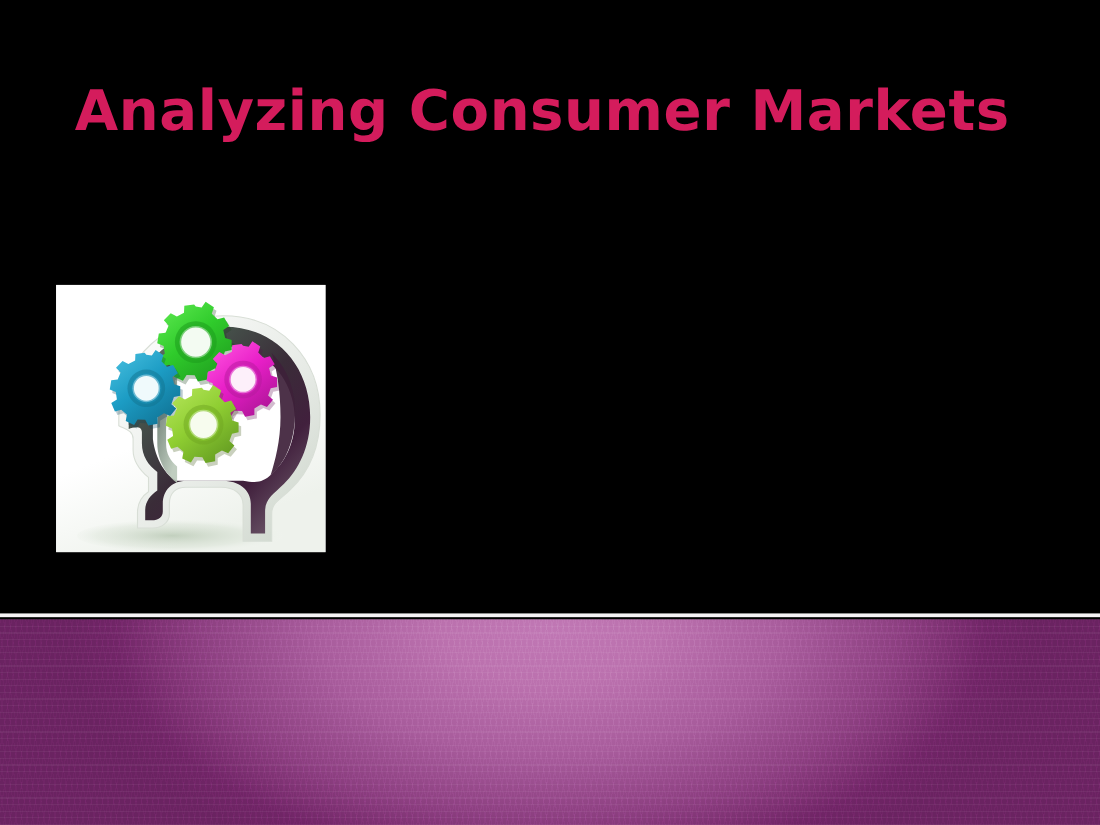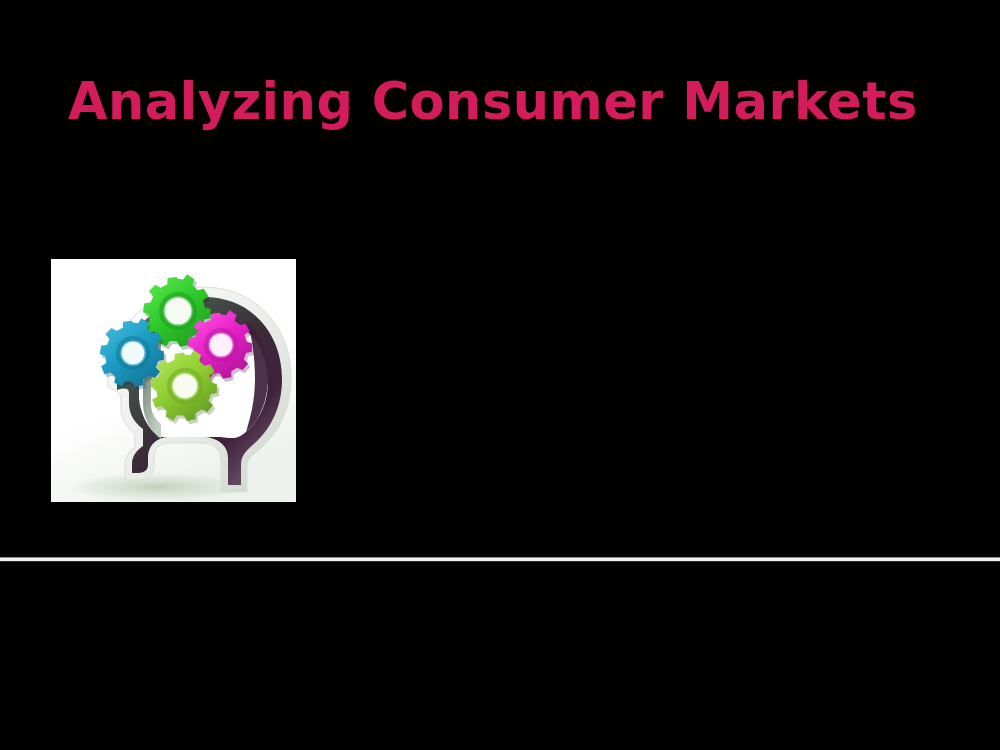--- a/index.html
+++ b/index.html
@@ -8,21 +8,21 @@
     padding: 0;
     background: #000000;
   }
   body {
     font-family: "DejaVu Sans", sans-serif;
   }
 
   #slide {
     position: relative;
     width: 1000px;
-    height: 562px;
+    height: 750px;
     background: #000000;
     overflow: hidden;
   }
 
   
   #slide-title {
     position: absolute;
     left: 68px;
     top: 74px;
     width: 880px;

